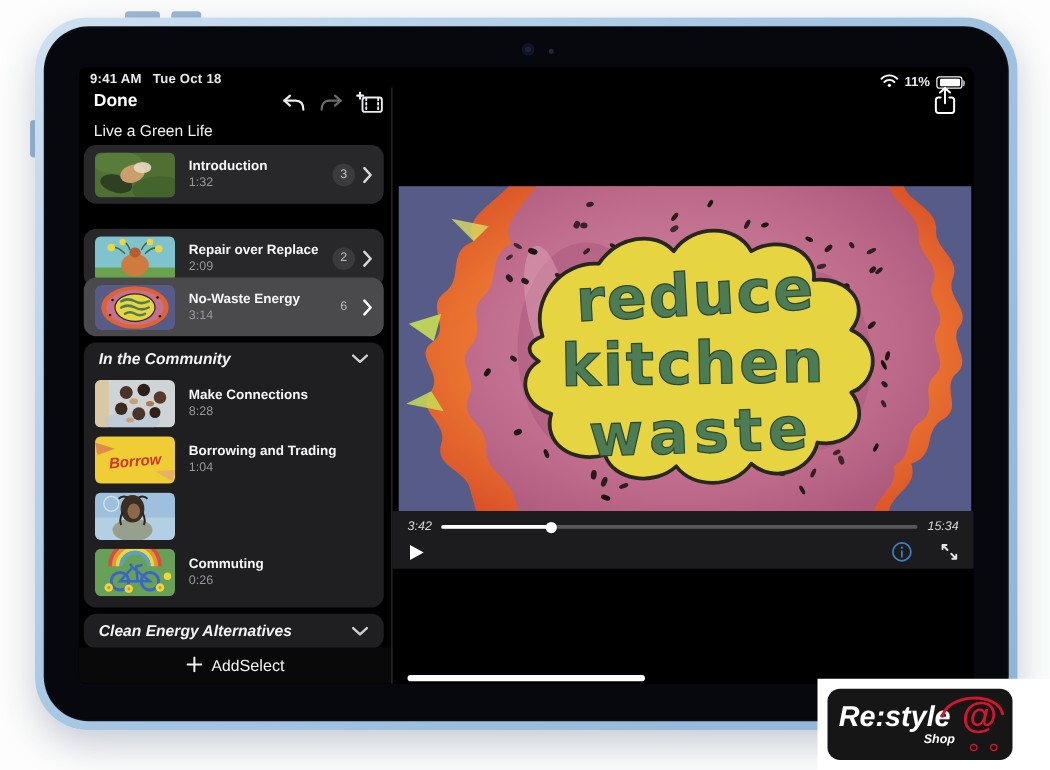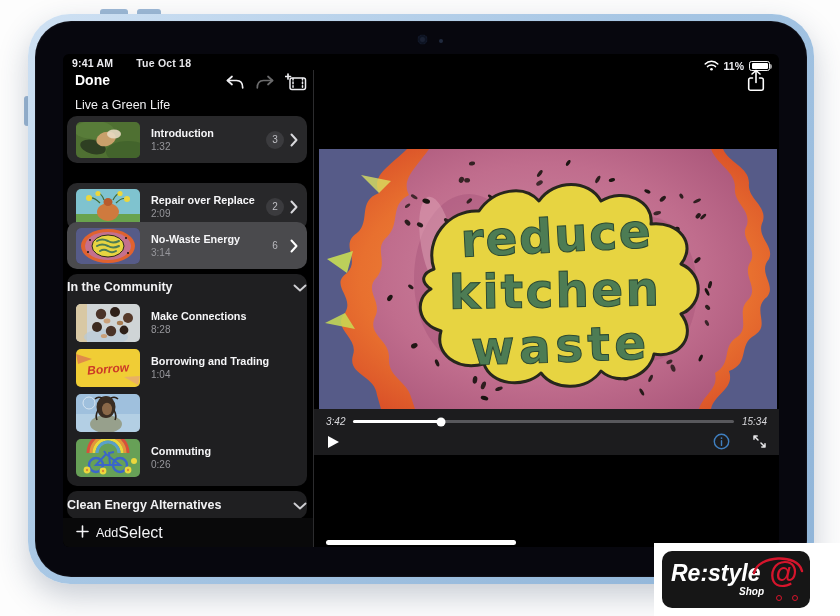--- a/index.html
+++ b/index.html
@@ -17,21 +17,21 @@
   .camera { position:absolute; left:383px; top:14px; width:9px; height:9px; border-radius:50%;
             background:#1a2133; box-shadow:inset 0 0 0 2px #0d1322, 0 0 1px #2c3a55; }
   .camera-dot { position:absolute; left:404px; top:18px; width:4px; height:4px; border-radius:50%; background:#202a3e; }
 
   
   .screen { position:absolute; left:28px; top:33px; width:716px; height:493px;
             background:#000; border-radius:6px; overflow:hidden; color:#f2f2f2; }
 
   
   .status-left { position:absolute; left:9px; top:3px; font-size:10.5px; font-weight:bold;
-                 color:#ececf0; letter-spacing:.2px; display:flex; gap:23px; }
+                 color:#ececf0; letter-spacing:.2px; display:flex; gap:9px; }
   .status-left .date { font-weight:bold; color:#e6e6ea; }
   .status-right { position:absolute; right:9px; top:3px; display:flex; align-items:center; gap:5px; }
   .status-right .pct { font-size:10.5px; font-weight:bold; color:#ececf0; }
   .bat { width:21px; height:10.5px; border:1px solid rgba(255,255,255,.95); border-radius:2.5px; position:relative; }
   .bat::before { content:''; position:absolute; inset:1.5px; background:#fff; border-radius:1px; }
   .bat::after { content:''; position:absolute; right:-3px; top:2.5px; width:2px; height:5px;
                 background:rgba(255,255,255,.6); border-radius:0 2px 2px 0; }
 
   
   .divider { position:absolute; left:250px; top:16px; bottom:0; width:1px; background:#2c2c2e; }
@@ -46,29 +46,29 @@
   .thumb svg { display:block; }
   .row-text { margin-left:11px; flex:1; min-width:0; }
   .row-title { font-size:10.8px; font-weight:bold; color:#f6f6f8; white-space:nowrap; }
   .row-sub { font-size:10px; color:#97979c; margin-top:2px; }
   .badge { width:18px; height:18px; border-radius:50%; background:#3b3b3e; color:#bfbfc4;
            font-size:10px; display:flex; align-items:center; justify-content:center; flex:none; margin-right:6px; }
   .badge.plain { background:transparent; color:#b9b9be; }
   .chev { margin-right:9px; flex:none; display:flex; }
 
   .section-card { position:absolute; left:4px; width:240px; background:#1f1f21; border-radius:10px; }
-  .section-head { height:26px; display:flex; align-items:center; justify-content:space-between; padding:0 0; }
+  .section-head { height:26px; display:flex; align-items:center; justify-content:space-between; padding:0 12px;font-style:italic; }
   .section-title { font-size:12.5px; font-weight:bold; color:#f2f2f4; }
   .sec-row { height:45px; display:flex; align-items:center; }
   .sec-row .thumb { height:38px; }
 
   .bottom-bar { position:absolute; left:0; top:464px; width:251px; height:29px; background:#09090a;
-                display:flex; align-items:center; justify-content:flex-start; padding:0 13px; }
+                display:flex; align-items:center; justify-content:center; padding:0 13px; }
   .add-group { display:flex; align-items:center; gap:7px; font-size:12.5px; color:#f4f4f6; }
-  .select-label { font-size:16px; color:#f4f4f6; }
+  .select-label { font-size:13px; color:#f4f4f6; }
 
   
   .share-btn { position:absolute; left:683px; top:14px; display:flex; }
   .video-art { position:absolute; left:256px; top:95px; width:458px; height:260px; background:#565b88; }
   .player { position:absolute; left:251px; top:355px; width:465px; height:46px; background:#1c1c1e;font-style:italic; }
   .timeline { display:flex; align-items:center; padding:7px 12px 0 12px; gap:8px; }
   .time { font-size:10px; color:#d8d8dc; flex:none; }
   .track { position:relative; flex:1; height:2.5px; background:#58585c; border-radius:2px; }
   .track-played { position:absolute; left:0; top:0; bottom:0; background:#fff; border-radius:2px; }
   .track-dot { position:absolute; top:50%; width:9px; height:9px; background:#fff; border-radius:50%;

